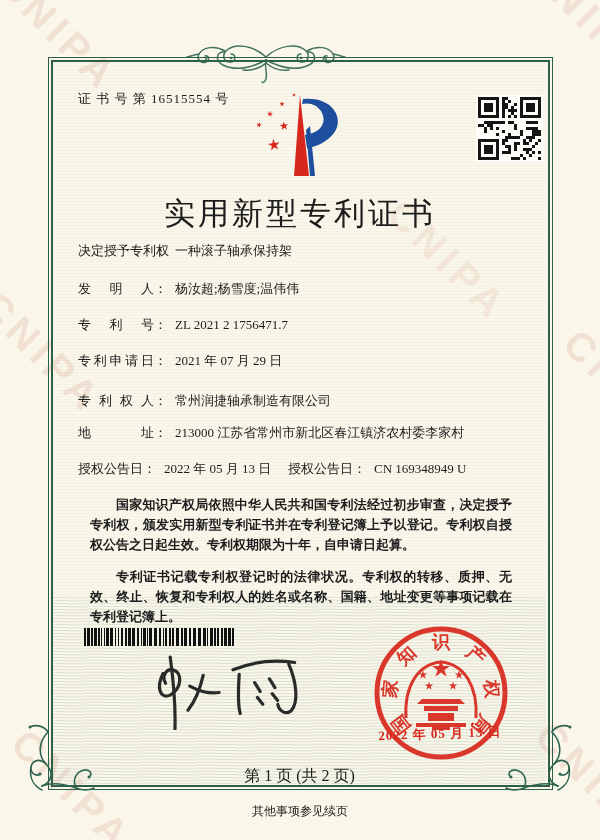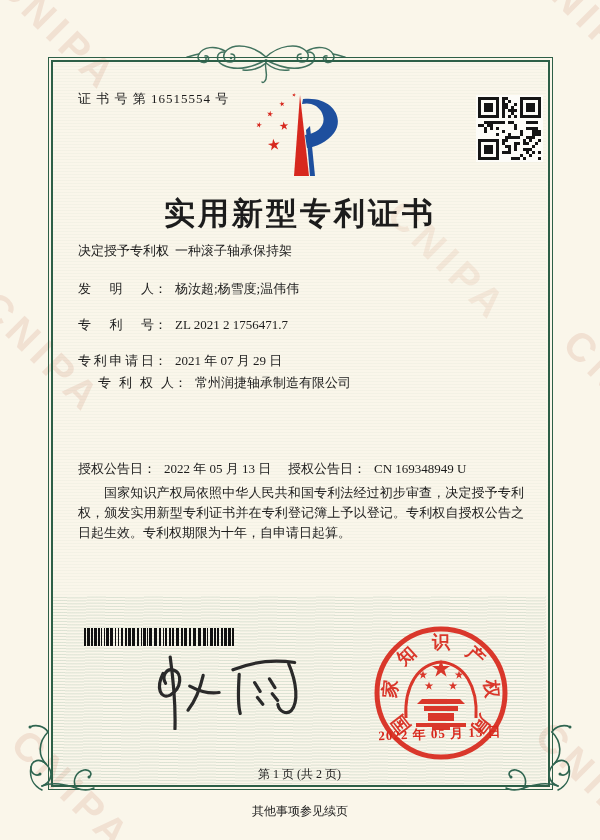--- a/index.html
+++ b/index.html
@@ -33,46 +33,46 @@
   .corner-l{left:26px;}
   .corner-r{left:504px;transform:scaleX(-1);}
 
   .cert-no{position:absolute;left:78px;top:90px;font-size:13px;letter-spacing:1px;z-index:4;}
 
   .logo{position:absolute;left:248px;top:92px;z-index:4;}
 
   .qr{position:absolute;left:476px;top:95px;width:67px;height:67px;background:#fdfcf8;z-index:4;}
   .qr svg{position:absolute;left:2px;top:2px;}
 
-  .title{position:absolute;left:0;top:172px;width:600px;text-align:center;font-size:31px;font-weight:bold;
+  .title{position:absolute;left:0;top:172px;width:600px;text-align:center;font-size:31px;font-weight:normal;
          letter-spacing:3px;z-index:4;}
 
   .row{position:absolute;left:78px;font-size:13px;white-space:nowrap;z-index:4;}
   .lbl{display:inline-block;width:76px;text-align:justify;text-align-last:justify;}
   .lbl-n{display:inline-block;font-family:Liberation Serif, serif;}
   .val{margin-left:8px;}
-  .r1{top:242px;} .r2{top:280px;} .r3{top:316px;} .r4{top:352px;} .r5{top:374px;margin-left:20px;} .r6{top:424px;} .r7{top:460px;}
+  .r1{top:242px;} .r2{top:280px;} .r3{top:316px;} .r4{top:352px;} .r5{top:392px;} .r6{top:424px;} .r7{top:460px;}
   .grant-no-group{position:absolute;left:210px;top:0;}
 
   .body-text{position:absolute;left:78px;top:483px;width:446px;font-size:13px;line-height:20px;
              text-align:justify;z-index:4;}
-  .body-text p{margin:0;text-indent:2em;}
+  .body-text p{margin:12px;text-indent:2em;font-weight:bold;}
 
   .barcode{position:absolute;left:84px;top:628px;z-index:4;}
 
   .signer{position:absolute;left:88px;top:671px;z-index:4;font-family:"Liberation Sans","DejaVu Sans",sans-serif;
           font-size:14px;font-weight:700;letter-spacing:2px;color:#222;line-height:27px;}
   .signature{position:absolute;left:142px;top:650px;z-index:4;}
 
   .seal{position:absolute;left:372px;top:624px;width:138px;height:138px;z-index:5;opacity:0.92;}
   .seal-ring-text text{fill:#d8281c;font-size:18px;font-weight:bold;font-family:"Liberation Serif",serif;}
   .seal-date{position:absolute;left:364px;top:725px;width:152px;text-align:center;color:#d8281c;
              font-size:13px;font-weight:bold;letter-spacing:1px;transform:rotate(-2deg);z-index:6;}
 
-  .footer-page{position:absolute;left:48px;top:766px;width:503px;text-align:center;font-size:12px;z-index:4;}
+  .footer-page{position:absolute;left:48px;top:766px;width:503px;text-align:center;font-size:16px;z-index:4;}
   .footer-note{position:absolute;left:0;top:803px;width:600px;text-align:center;font-size:12px;z-index:4;}
 </style>
 </head>
 <body>
 
 <svg width="0" height="0" style="position:absolute">
   <defs>
     <polygon id="star" points="0,-10 2.23,-3.07 9.51,-3.09 3.61,1.17 5.88,8.09 0,3.8 -5.88,8.09 -3.61,1.17 -9.51,-3.09 -2.23,-3.07"></polygon>
     <g id="cornerfl" stroke="#2f6550" fill="none" stroke-width="1.6" stroke-linecap="round">
       <path d="M22,10 C12,20 12,34 20,42 C28,50 26,60 16,64"></path>
@@ -266,31 +266,35 @@
   </div>
   <div class="row r3">
     <span class="lbl">专利号</span><span>：</span><span class="val">ZL 2021 2 1756471.7</span>
   </div>
   <div class="row r4">
     <span class="lbl">专利申请日</span><span>：</span><span class="val">2021 年 07 月 29 日</span>
   </div>
   <div class="row r5">
     <span class="lbl">专利权人</span><span>：</span><span class="val">常州润捷轴承制造有限公司</span>
   </div>
+  <div class="row r6">
+    <span class="lbl">地址</span><span>：</span><span class="val">213000 江苏省常州市新北区春江镇济农村委李家村</span>
+  </div>
   <div class="row r7">
     <span>
       <span class="lbl-n">授权公告日</span><span>：</span><span class="val">2022 年 05 月 13 日</span>
     </span>
     <span class="grant-no-group">
       <span class="lbl-n">授权公告日</span><span>：</span><span class="val">CN 169348949 U</span>
     </span>
   </div>
 
   <div class="body-text">
     <p>国家知识产权局依照中华人民共和国专利法经过初步审查，决定授予专利权，颁发实用新型专利证书并在专利登记簿上予以登记。专利权自授权公告之日起生效。专利权期限为十年，自申请日起算。</p>
+    <p>专利证书记载专利权登记时的法律状况。专利权的转移、质押、无效、终止、恢复和专利权人的姓名或名称、国籍、地址变更等事项记载在专利登记簿上。</p>
   </div>
 
   <svg class="barcode" id="bcsvg" width="152" height="18" viewBox="0 0 152 18" fill="#111">
       <rect x="0" y="0" width="2" height="18"></rect>
       <rect x="3" y="0" width="3" height="18"></rect>
       <rect x="7" y="0" width="2" height="18"></rect>
       <rect x="10" y="0" width="3" height="18"></rect>
       <rect x="14" y="0" width="2" height="18"></rect>
       <rect x="17" y="0" width="1" height="18"></rect>
       <rect x="20" y="0" width="1" height="18"></rect>

